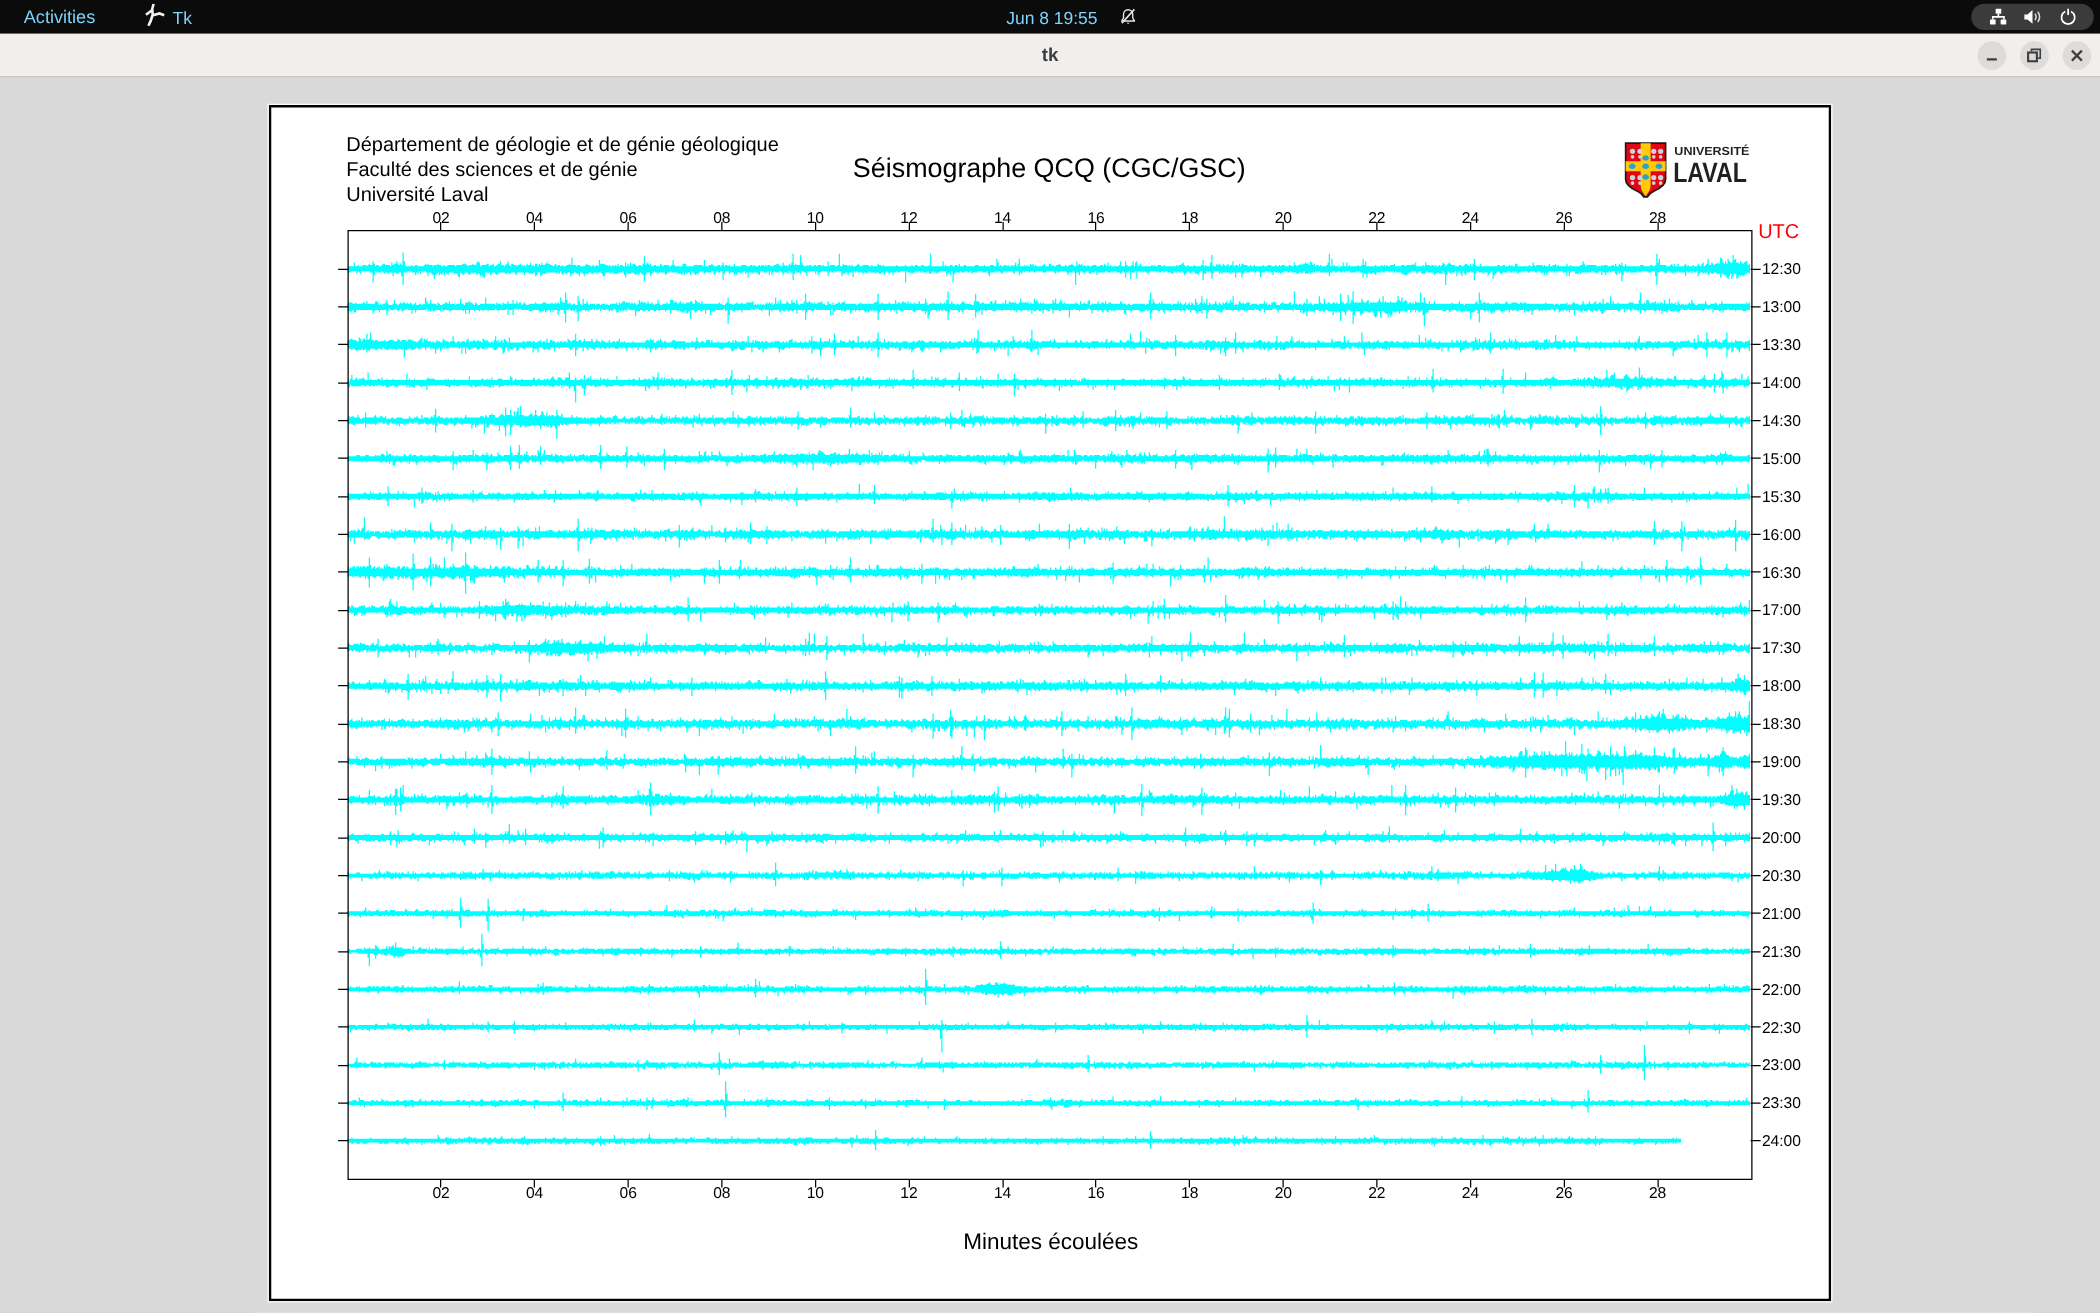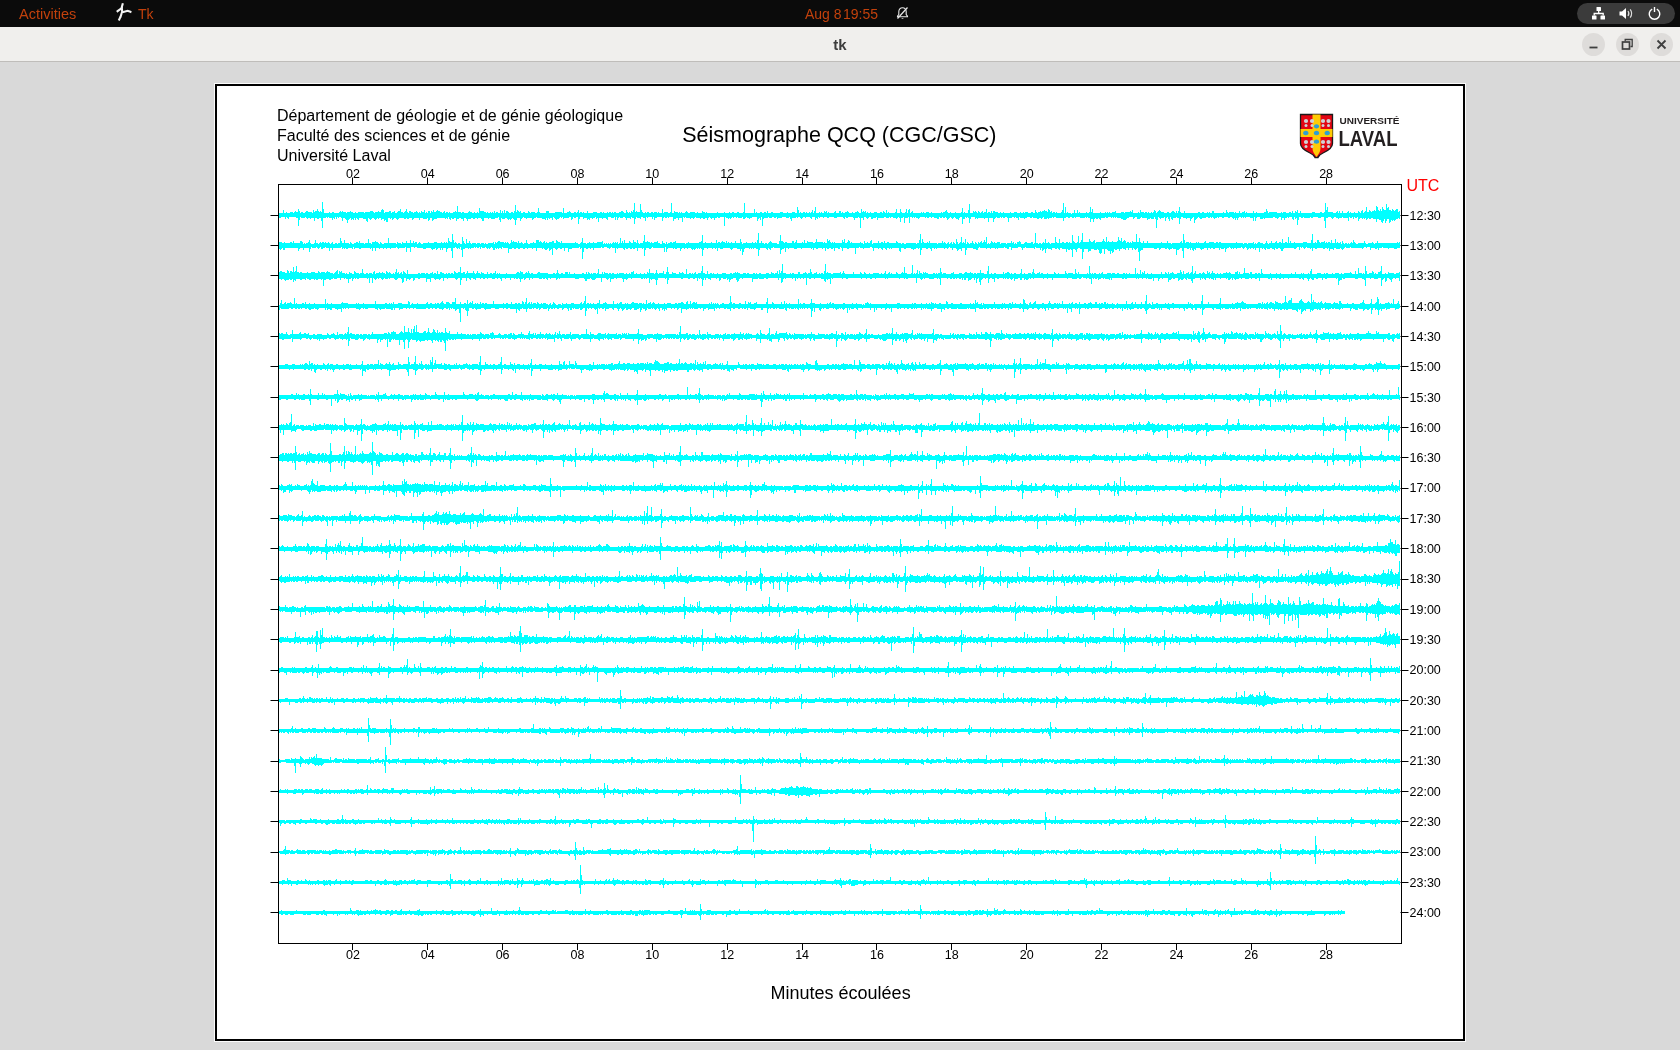--- a/index.html
+++ b/index.html
@@ -1,30 +1,30 @@
 <!DOCTYPE html>
 <html><head><meta charset="utf-8"><title>tk</title>
 <style>
 *{margin:0;padding:0;box-sizing:border-box}
 html,body{width:1680px;height:1050px;overflow:hidden;background:#d9d9d9;font-family:"Liberation Sans",sans-serif}
-#topbar{position:absolute;left:0;top:0;width:1680px;height:27px;background:#0b0b0b;color:#c2410c;font-size:14px}
+#topbar{position:absolute;left:0;top:0;width:1680px;height:27px;background:#0b0b0b;color:#7dd3fc;font-size:14px}
 #titlebar{position:absolute;left:0;top:27px;width:1680px;height:35px;background:#f0efed;border-bottom:1px solid #bfbdba}
 #content{position:absolute;left:0;top:63px;width:1680px;height:987px;background:#d9d9d9}
 .wbtn{position:absolute;top:33px;width:23px;height:23px;border-radius:50%;background:#dedcda}
 </style></head>
 <body>
 <div id="topbar">
   <span style="position:absolute;left:19px;top:6px;font-size:14.5px">Activities</span>
   <svg width="18" height="19" viewBox="0 0 18 19" style="position:absolute;left:115px;top:2px">
     <g stroke="#f2f2f2" stroke-width="2.1" fill="none" stroke-linecap="square">
       <path d="M7.6 2.2 L6.6 5.8 M6.3 6.4 L2.6 9.2 M6.9 6.6 L7.2 9.8 M7.6 10.2 L12.6 8.8 L15.4 9.8 M6.8 10.8 L5.6 14.6 M5.2 15.4 L4.2 17.6"></path>
     </g>
   </svg>
   <span style="position:absolute;left:138px;top:6px">Tk</span>
-  <span style="position:absolute;left:805px;top:6px">Aug 8</span>
+  <span style="position:absolute;left:805px;top:6px">Jun 8</span>
     <span style="position:absolute;left:843px;top:6px">19:55</span>
   <svg width="15" height="15" viewBox="0 0 15 15" style="position:absolute;left:895px;top:6px">
     <path d="M7.5 1.8c-2.3 0-3.7 1.7-3.7 3.9v2.8l-1.3 1.8v.5h10v-.5l-1.3-1.8V5.7c0-2.2-1.4-3.9-3.7-3.9z" fill="none" stroke="#e8e8e8" stroke-width="1.1"></path>
     <path d="M6.3 12.2a1.3 1.3 0 0 0 2.4 0z" fill="#e8e8e8"></path>
     <path d="M2.5 12.5 L12.5 1.5" stroke="#e8e8e8" stroke-width="1.2"></path>
   </svg>
   <div style="position:absolute;left:1577px;top:3px;width:98px;height:21px;border-radius:11px;background:#3b3b3b">
     <svg width="15" height="15" viewBox="0 0 15 15" style="position:absolute;left:14px;top:3px">
       <g fill="#fff">
           <rect x="5.5" y="1" width="4.5" height="4" rx="0.5"></rect>

